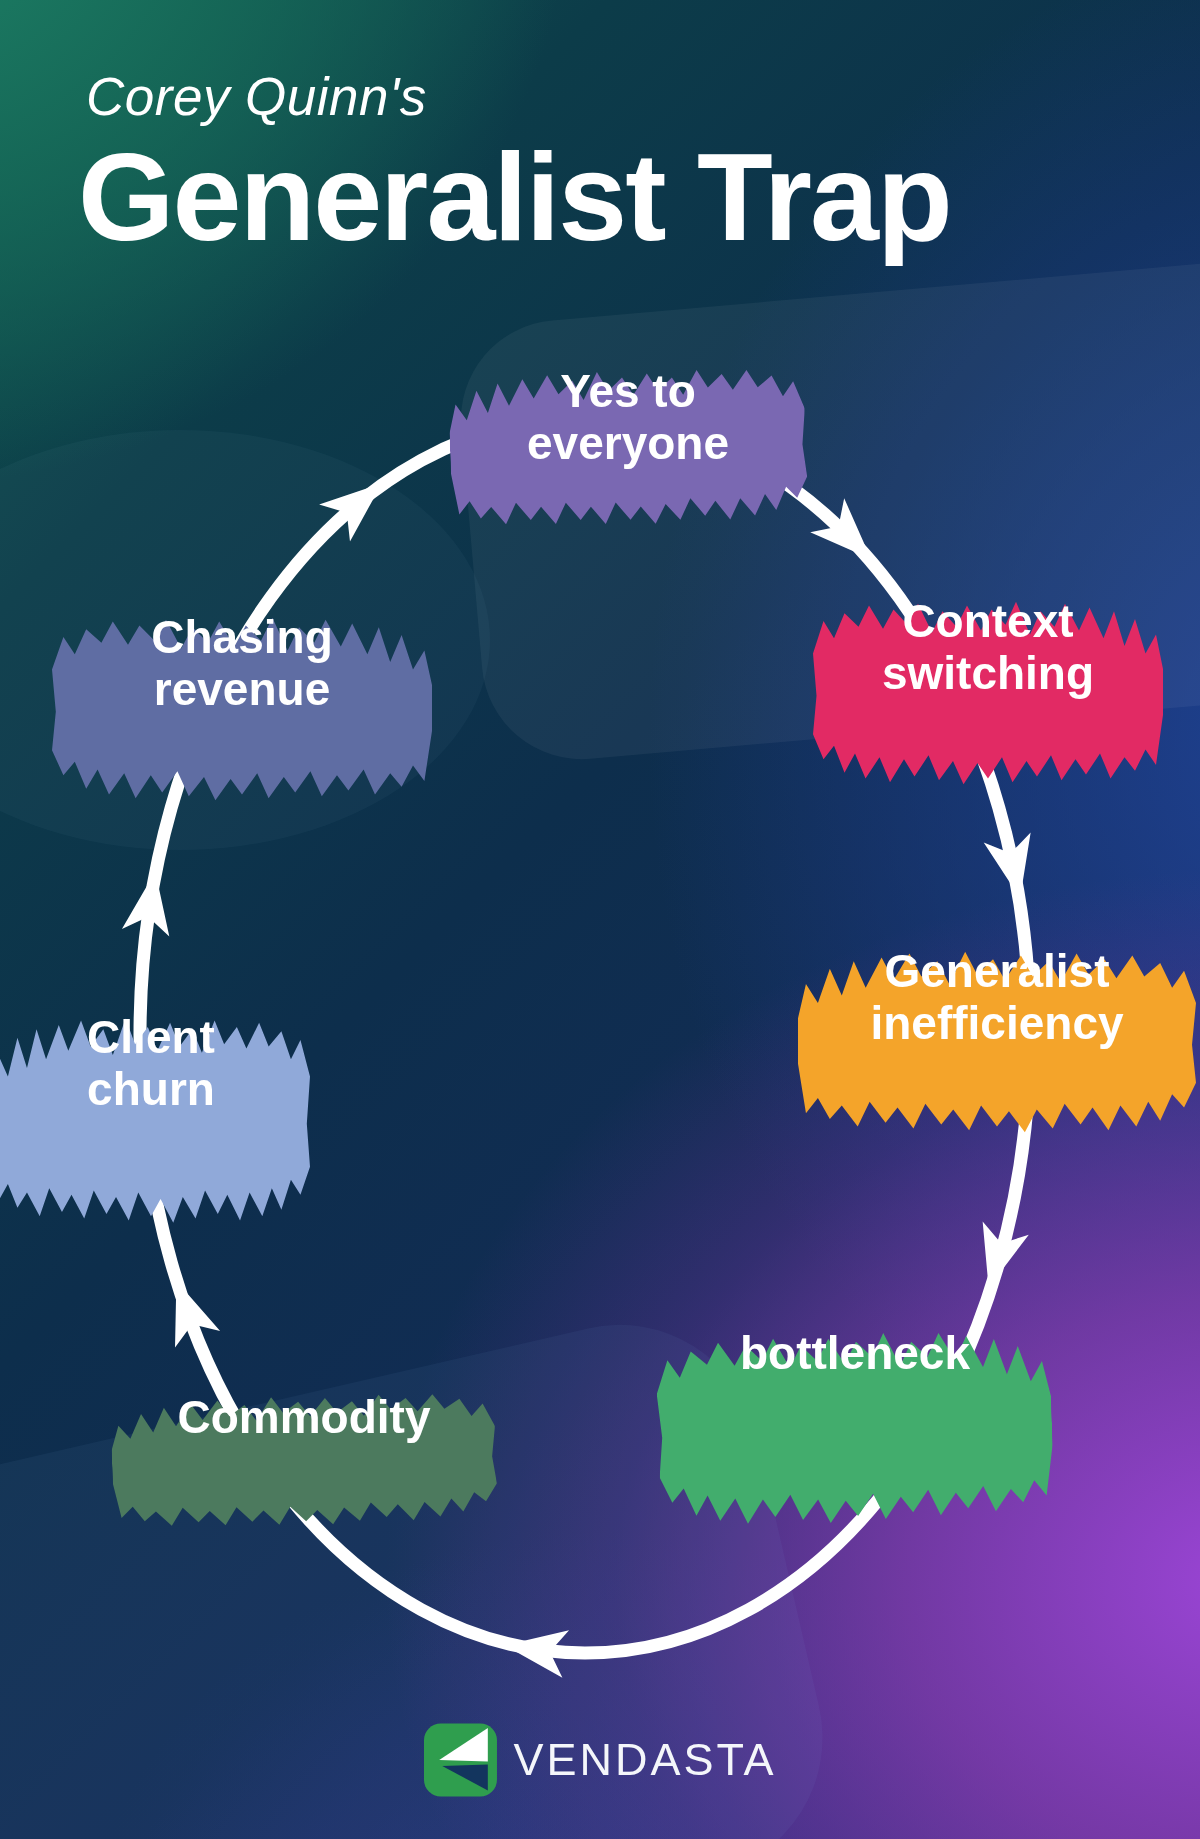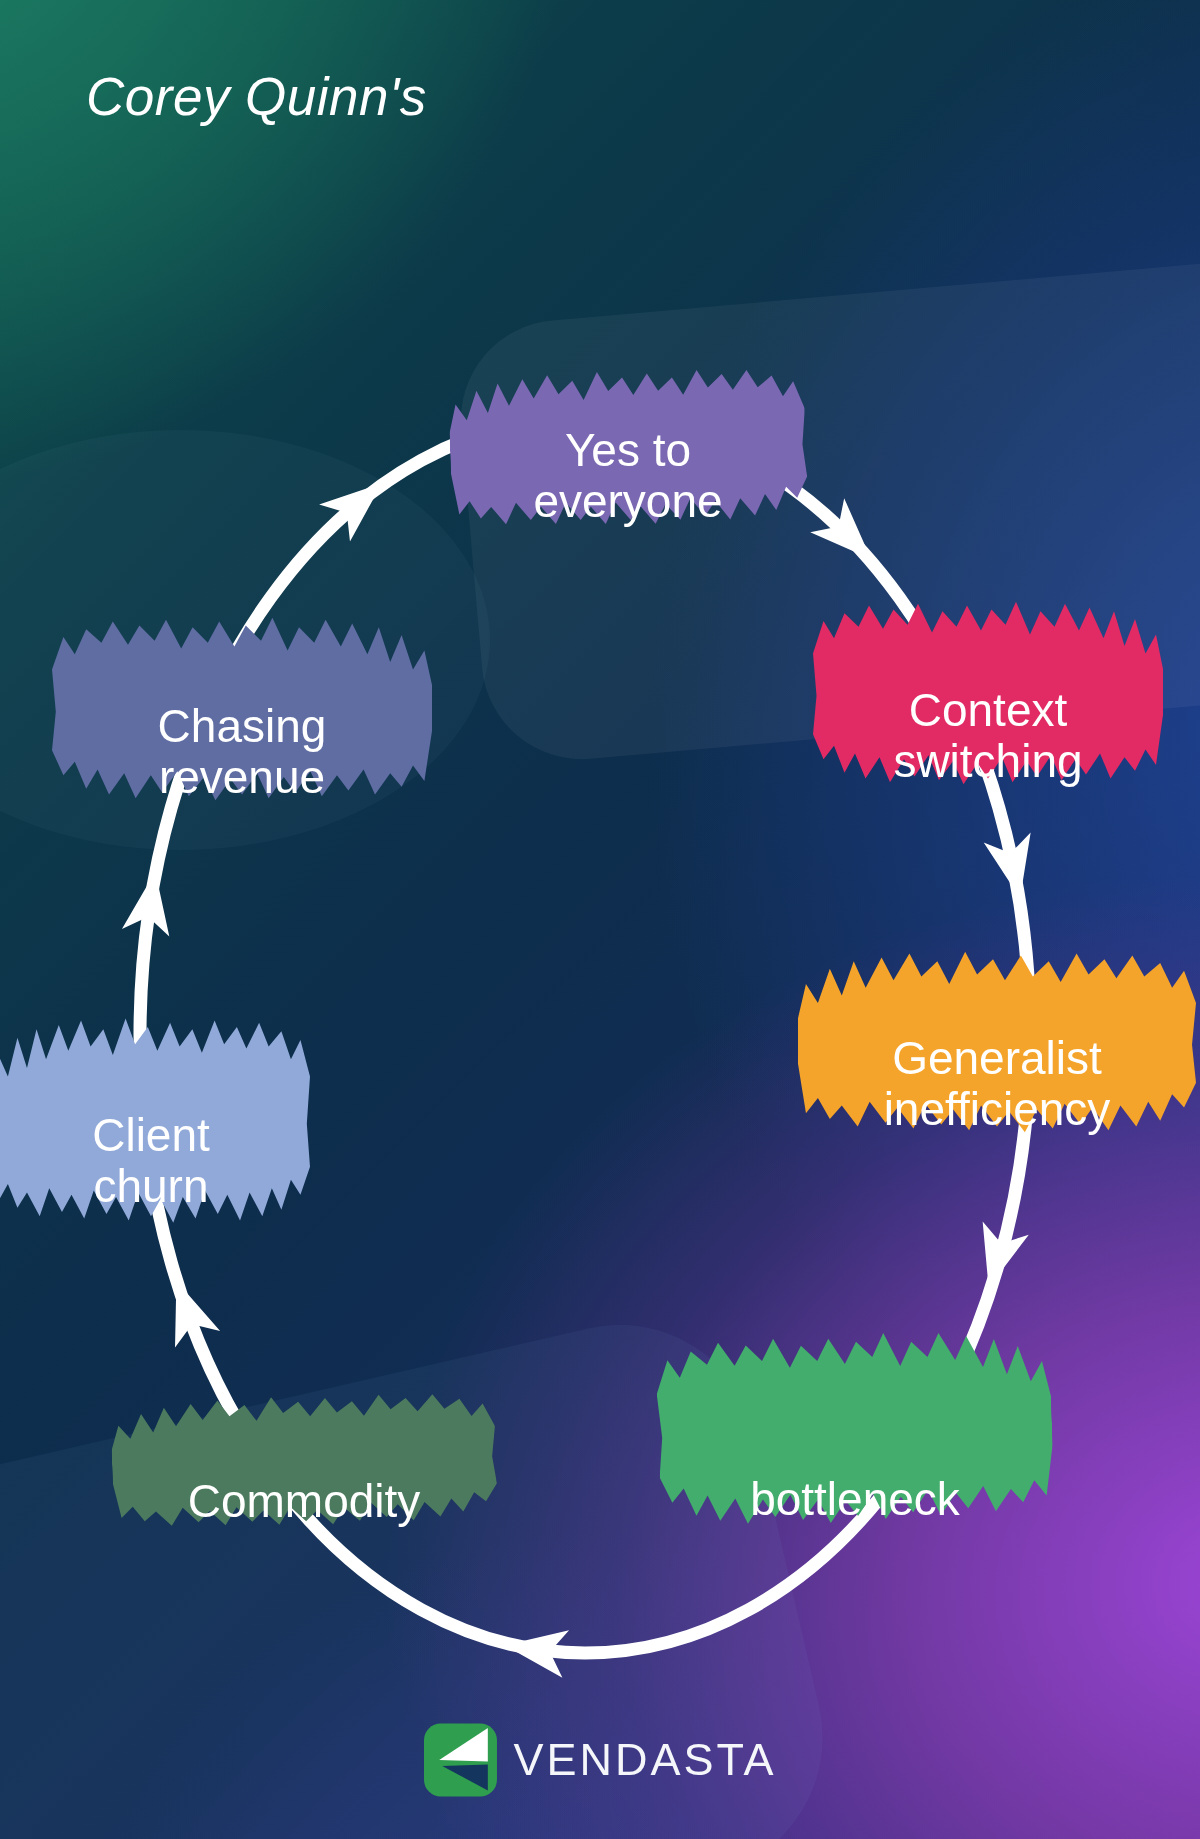--- a/index.html
+++ b/index.html
@@ -23,22 +23,22 @@
   .blob{position:absolute;}
   .brush{
     position:absolute;inset:0;
     clip-path:polygon(0% 38%,2% 20%,5% 30%,8% 12%,11% 26%,14% 8%,17% 22%,21% 6%,24% 18%,28% 4%,31% 16%,35% 8%,38% 20%,42% 3%,45% 15%,49% 7%,52% 18%,56% 5%,59% 16%,63% 8%,66% 19%,70% 4%,73% 15%,77% 7%,80% 17%,84% 5%,87% 16%,91% 9%,94% 22%,97% 13%,100% 30%,99% 52%,100% 72%,97% 85%,94% 78%,91% 92%,88% 82%,85% 95%,81% 84%,78% 97%,74% 85%,71% 94%,67% 83%,64% 96%,60% 86%,57% 98%,53% 87%,50% 95%,46% 84%,43% 97%,39% 86%,36% 94%,32% 83%,29% 96%,25% 85%,22% 93%,18% 82%,15% 95%,11% 84%,8% 91%,5% 80%,2% 88%,0% 62%);
   }
   .flip{transform:scaleX(-1);}
   .tilt-l{transform:rotate(-2deg);}
   .tilt-r{transform:scaleX(-1) rotate(2deg);}
   .blob-label{
     position:absolute;inset:0;z-index:2;display:flex;flex-direction:column;
-    align-items:center;justify-content:flex-end;text-align:center;
-    font-size:46px;font-weight:normal;line-height:1.12;
+    align-items:center;justify-content:flex-start;text-align:center;
+    font-size:46px;font-weight:bold;line-height:1.12;
   }
   .blob-label span{display:block;}
   
   .b-yes{left:450px;top:366px;width:356px;height:162px;}
   .b-context{left:813px;top:596px;width:350px;height:192px;}
   .b-oper{left:798px;top:946px;width:398px;height:190px;}
   .b-founder{left:658px;top:1328px;width:394px;height:198px;}
   .b-comm{left:112px;top:1392px;width:384px;height:136px;}
   .b-client{left:-8px;top:1012px;width:318px;height:215px;}
   .b-chasing{left:52px;top:612px;width:380px;height:192px;}
@@ -62,20 +62,21 @@
       <path d="M34 0 L-28 -24 L-12 0 L-28 24 Z" transform="translate(1013,865) rotate(78)"></path>
       <path d="M34 0 L-28 -24 L-12 0 L-28 24 Z" transform="translate(998,1255) rotate(106)"></path>
       <path d="M34 0 L-28 -24 L-12 0 L-28 24 Z" transform="translate(538,1650) rotate(188)"></path>
       <path d="M34 0 L-28 -24 L-12 0 L-28 24 Z" transform="translate(188,1313) rotate(250)"></path>
       <path d="M34 0 L-28 -24 L-12 0 L-28 24 Z" transform="translate(150,905) rotate(-81)"></path>
       <path d="M34 0 L-28 -24 L-12 0 L-28 24 Z" transform="translate(356,505) rotate(-40)"></path>
     </g>
   </svg>
 
   <div class="kicker">Corey Quinn's</div>
+  <div class="main-title">Generalist Trap</div>
 
   <div class="blob b-yes">
     <div class="brush tilt-l" style="background-color: rgb(122, 104, 178);"></div>
     <div class="blob-label">
       <span>Yes to</span>
       <span>everyone</span>
     </div>
   </div>
 
   <div class="blob b-context">

